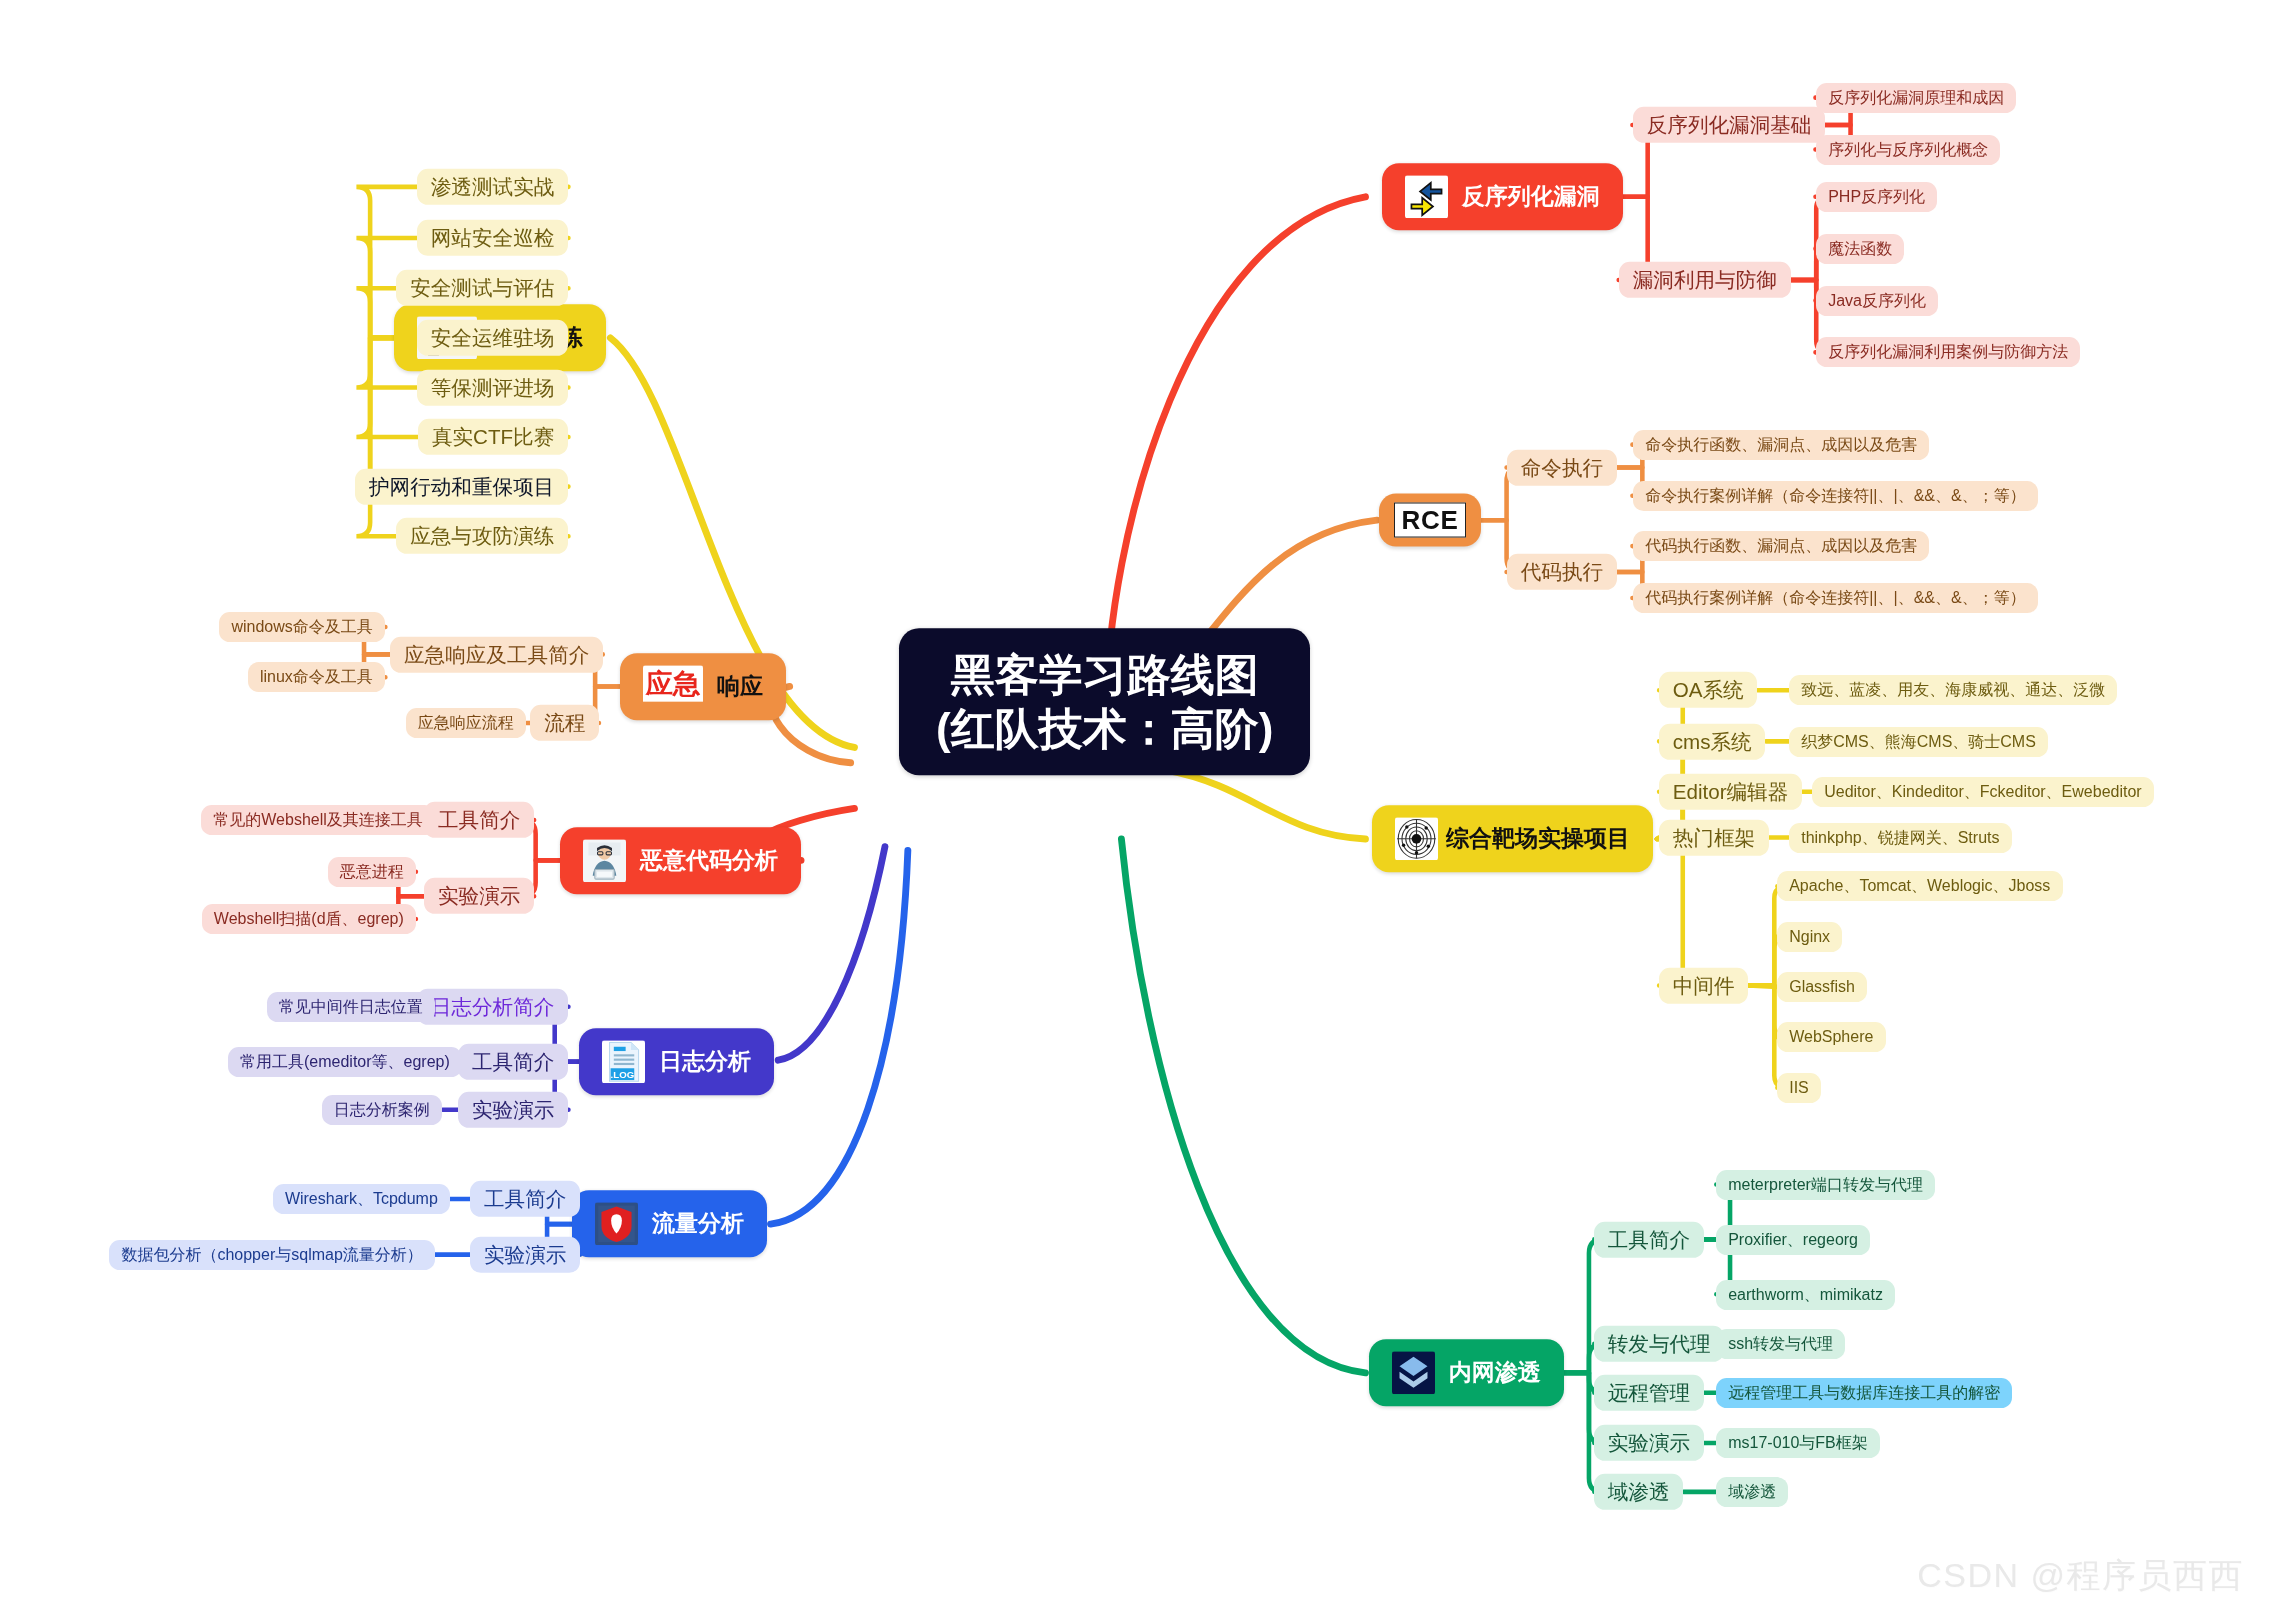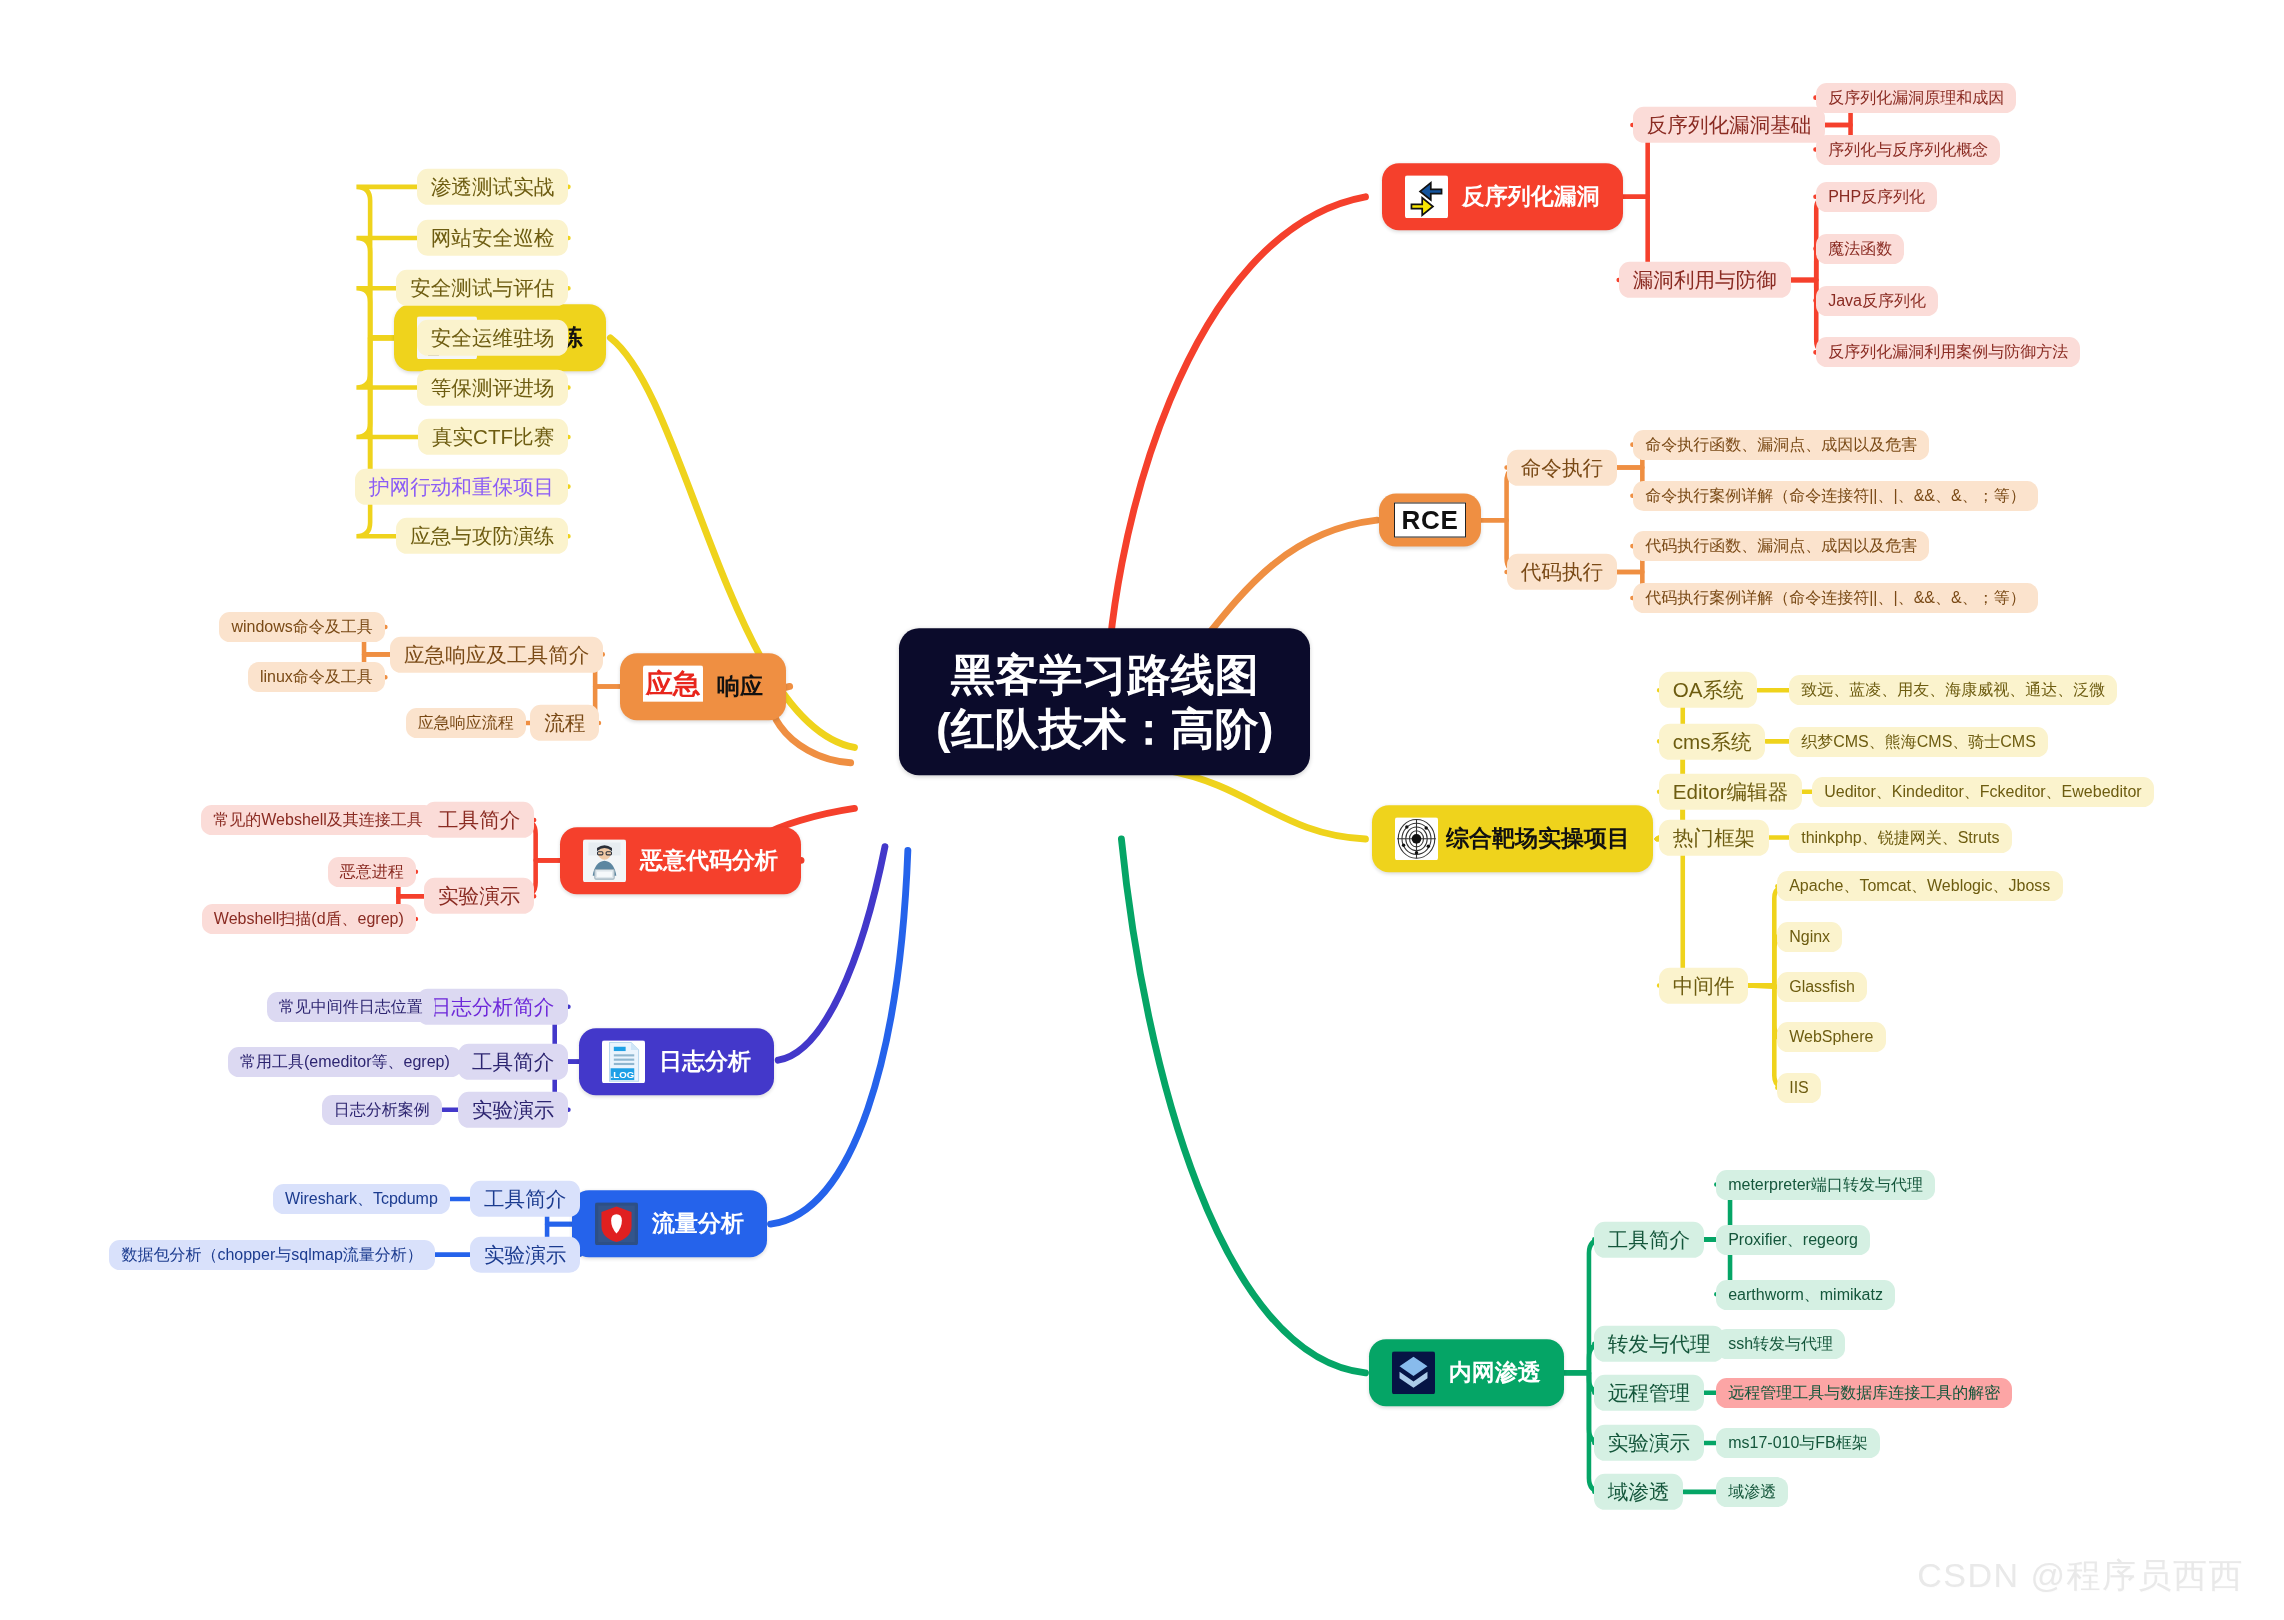--- a/index.html
+++ b/index.html
@@ -291,21 +291,21 @@
     </div>
     <div class="node pill" style="background: rgb(213, 240, 227); color: rgb(20, 86, 59); left: 1594px; top: 1344px; transform: translateY(-50%);">
       <span>转发与代理</span>
     </div>
     <div class="node pill small" style="background: rgb(213, 240, 227); color: rgb(20, 86, 59); left: 1716px; top: 1344px; transform: translateY(-50%);">
       <span>ssh转发与代理</span>
     </div>
     <div class="node pill" style="background: rgb(213, 240, 227); color: rgb(20, 86, 59); left: 1594px; top: 1393px; transform: translateY(-50%);">
       <span>远程管理</span>
     </div>
-    <div class="node pill small" style="background: #fca5a5; color: rgb(20, 86, 59); left: 1716px; top: 1393px; transform: translateY(-50%);">
+    <div class="node pill small" style="background: #7dd3fc; color: rgb(20, 86, 59); left: 1716px; top: 1393px; transform: translateY(-50%);">
       <span>远程管理工具与数据库连接工具的解密</span>
     </div>
     <div class="node pill" style="background: rgb(213, 240, 227); color: rgb(20, 86, 59); left: 1594px; top: 1443px; transform: translateY(-50%);">
       <span>实验演示</span>
     </div>
     <div class="node pill small" style="background: rgb(213, 240, 227); color: rgb(20, 86, 59); left: 1716px; top: 1443px; transform: translateY(-50%);">
       <span>ms17-010与FB框架</span>
     </div>
     <div class="node pill" style="background: rgb(213, 240, 227); color: rgb(20, 86, 59); left: 1594px; top: 1492px; transform: translateY(-50%);">
       <span>域渗透</span>
@@ -333,21 +333,21 @@
     </div>
     <div class="node pill" style="background: rgb(251, 243, 205); color: rgb(109, 92, 16); right: 1716px; top: 338px; transform: translateY(-50%);">
       <span>安全运维驻场</span>
     </div>
     <div class="node pill" style="background: rgb(251, 243, 205); color: rgb(109, 92, 16); right: 1716px; top: 388px; transform: translateY(-50%);">
       <span>等保测评进场</span>
     </div>
     <div class="node pill" style="background: rgb(251, 243, 205); color: rgb(109, 92, 16); right: 1716px; top: 437px; transform: translateY(-50%);">
       <span>真实CTF比赛</span>
     </div>
-    <div class="node pill" style="background: rgb(251, 243, 205); color: #8b5cf6; right: 1716px; top: 487px; transform: translateY(-50%);">
+    <div class="node pill" style="background: rgb(251, 243, 205); color: #0f172a; right: 1716px; top: 487px; transform: translateY(-50%);">
       <span>护网行动和重保项目</span>
     </div>
     <div class="node pill" style="background: rgb(251, 243, 205); color: rgb(109, 92, 16); right: 1716px; top: 536px; transform: translateY(-50%);">
       <span>应急与攻防演练</span>
     </div>
     <div class="node main dark-txt" style="background: rgb(239, 143, 66); right: 1498px; top: 687px; transform: translateY(-50%);">
       <span class="ico" style="width:60px;flex:0 0 60px"><svg viewBox="0 0 66 40" style="font-size:30px">
           <rect width="66" height="40" fill="#fff"></rect>
         <text x="33" y="31" font-family="'Liberation Sans',sans-serif" font-size="30" font-weight="700" fill="#e8251c" text-anchor="middle">应急</text>
         </svg></span>

